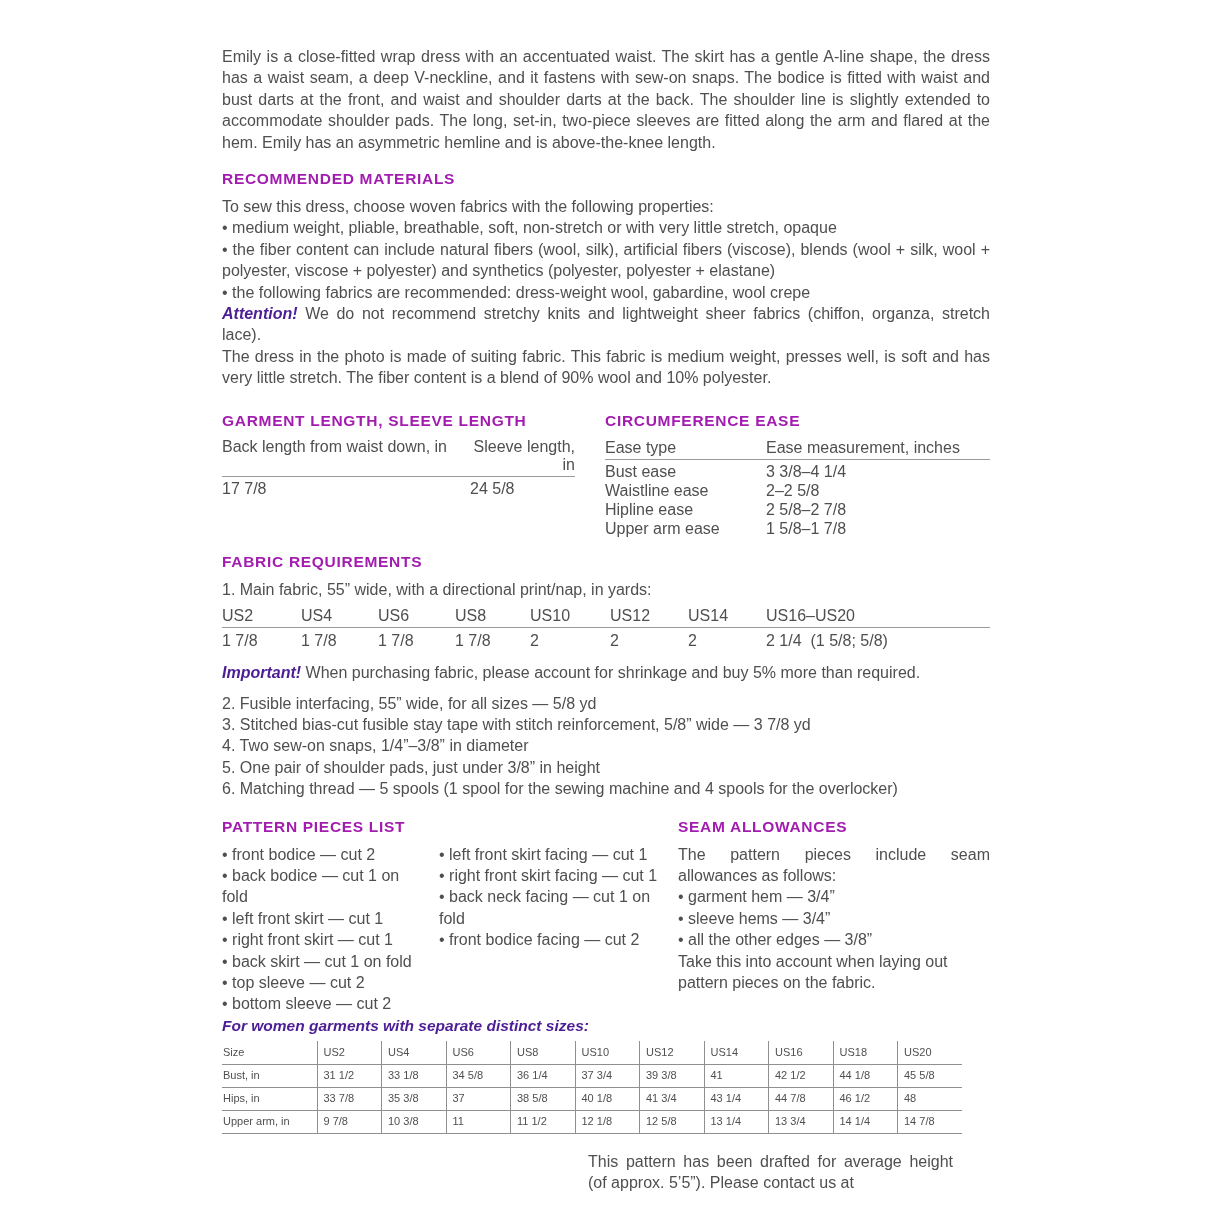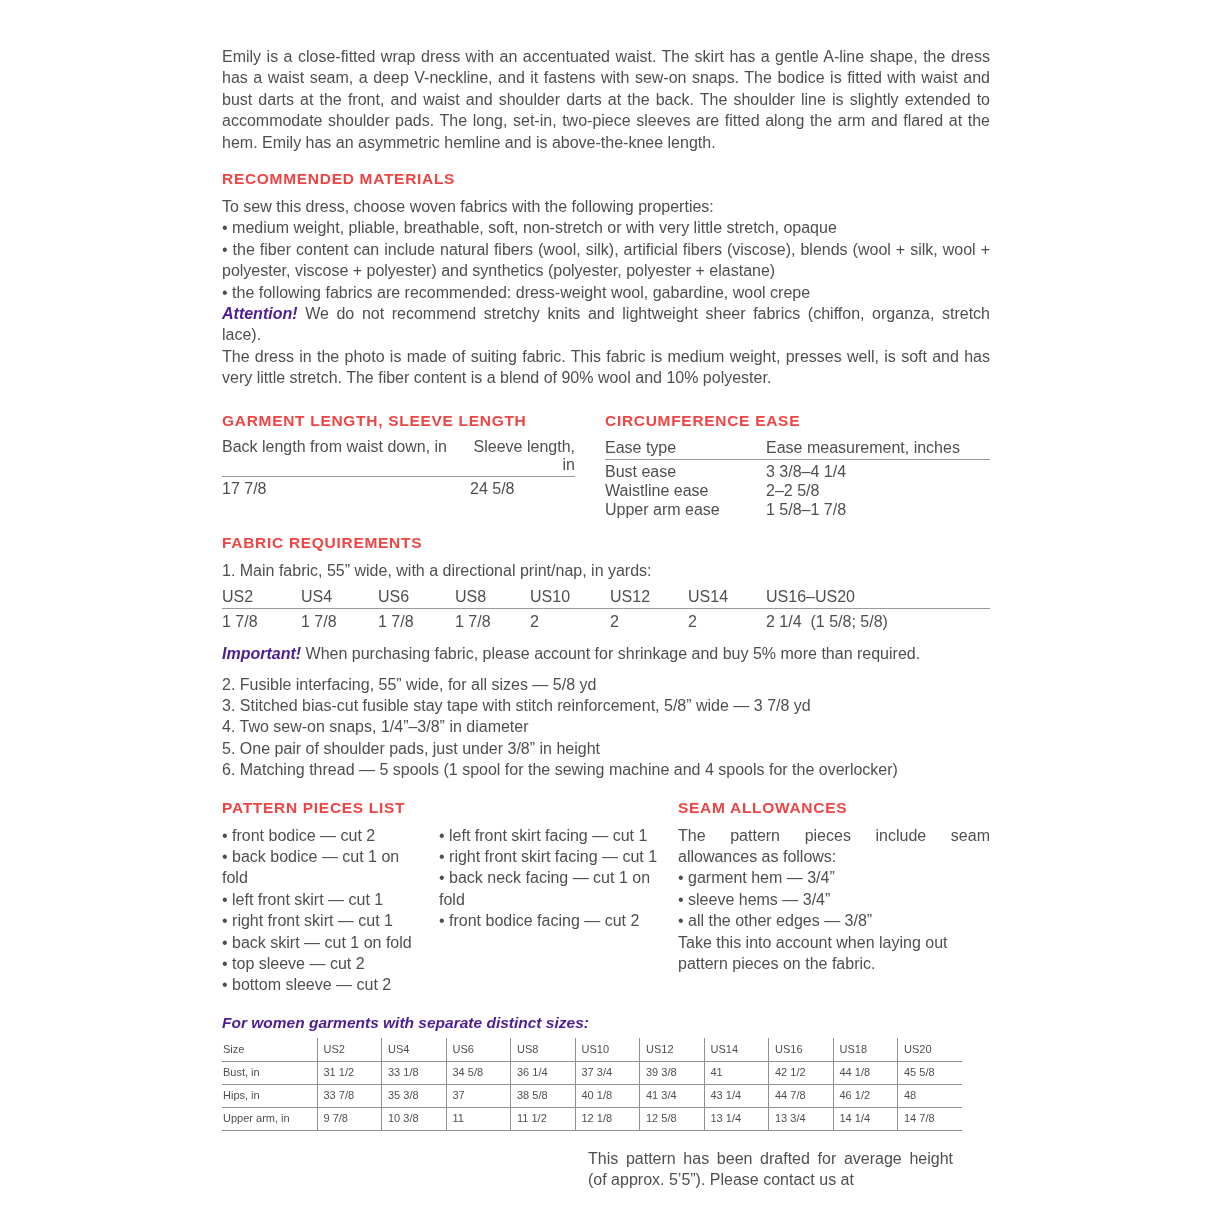--- a/index.html
+++ b/index.html
@@ -13,21 +13,21 @@
     overflow: hidden;
   }
   .page { padding: 46px 224px 0 222px; width: 1214px; }
   p { margin: 0; line-height: 21.4px; }
   .just { text-align: justify; }
   .mb16 { margin-bottom: 16px; }
   h2 {
     margin: 0 0 7px 0;
     font-size: 15.5px;
     font-weight: 700;
-    color: #ef4444;
+    color: #a21caf;
     letter-spacing: 0.7px;
     line-height: 20px;
   }
   .bi { font-weight: 700; font-style: italic; color: #4c1d95; }
 
   
   .row-len-ease { display: flex; margin-top: 22px; margin-bottom: 8px; }
   .col-garment { width: 383px; flex: 0 0 383px; }
   .col-ease { flex: 1; }
 
@@ -61,21 +61,21 @@
   
   .row-pieces { display: flex; margin-top: 17px; }
   .col-pieces { width: 456px; flex: 0 0 456px; }
   .pieces-cols { display: flex; gap: 14px; }
   .pieces-c1 { width: 203px; flex: 0 0 203px; }
   .pieces-c2 { flex: 1; }
   .li { line-height: 21.4px; }
   .col-seam { flex: 1; }
 
   
-  .sizes-intro { margin-top: 16px; margin-bottom: 5px; font-size: 15.5px; }
+  .sizes-intro { margin-bottom: 5px; font-size: 15.5px; }
   table.size-table { border-collapse: collapse; width: 740px; table-layout: fixed; font-size: 11px; }
   table.size-table td {
     border-bottom: 1px solid #8f8f8f;
     border-left: 1px solid #8f8f8f;
     padding: 1px 2px 2px 6px;
     height: 23px;
     white-space: nowrap;
     overflow: hidden;
   }
   table.size-table td:first-child { border-left: none; padding-left: 1px; width: 95px; }
@@ -123,20 +123,24 @@
         <span class="c1">Ease type</span>
         <span class="c2">Ease measurement, inches</span>
       </div>
       <div class="ce-row">
         <span class="c1">Bust ease</span>
         <span class="c2">3 3/8–4 1/4</span>
       </div>
       <div class="ce-row">
         <span class="c1">Waistline ease</span>
         <span class="c2">2–2 5/8</span>
+      </div>
+      <div class="ce-row">
+        <span class="c1">Hipline ease</span>
+        <span class="c2">2 5/8–2 7/8</span>
       </div>
       <div class="ce-row">
         <span class="c1">Upper arm ease</span>
         <span class="c2">1 5/8–1 7/8</span>
       </div>
     </section>
   </div>
 
   <section class="fabric-section">
     <h2>FABRIC REQUIREMENTS</h2>

